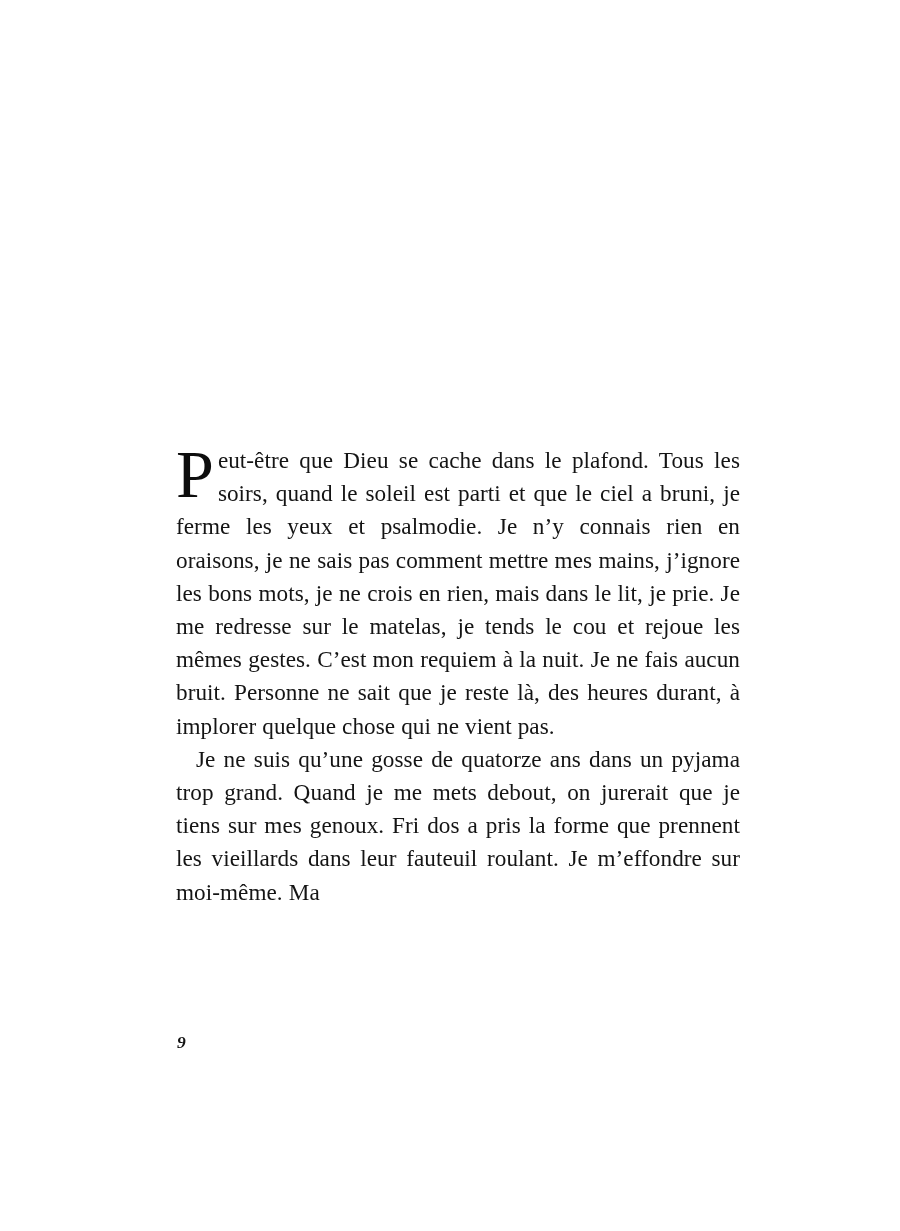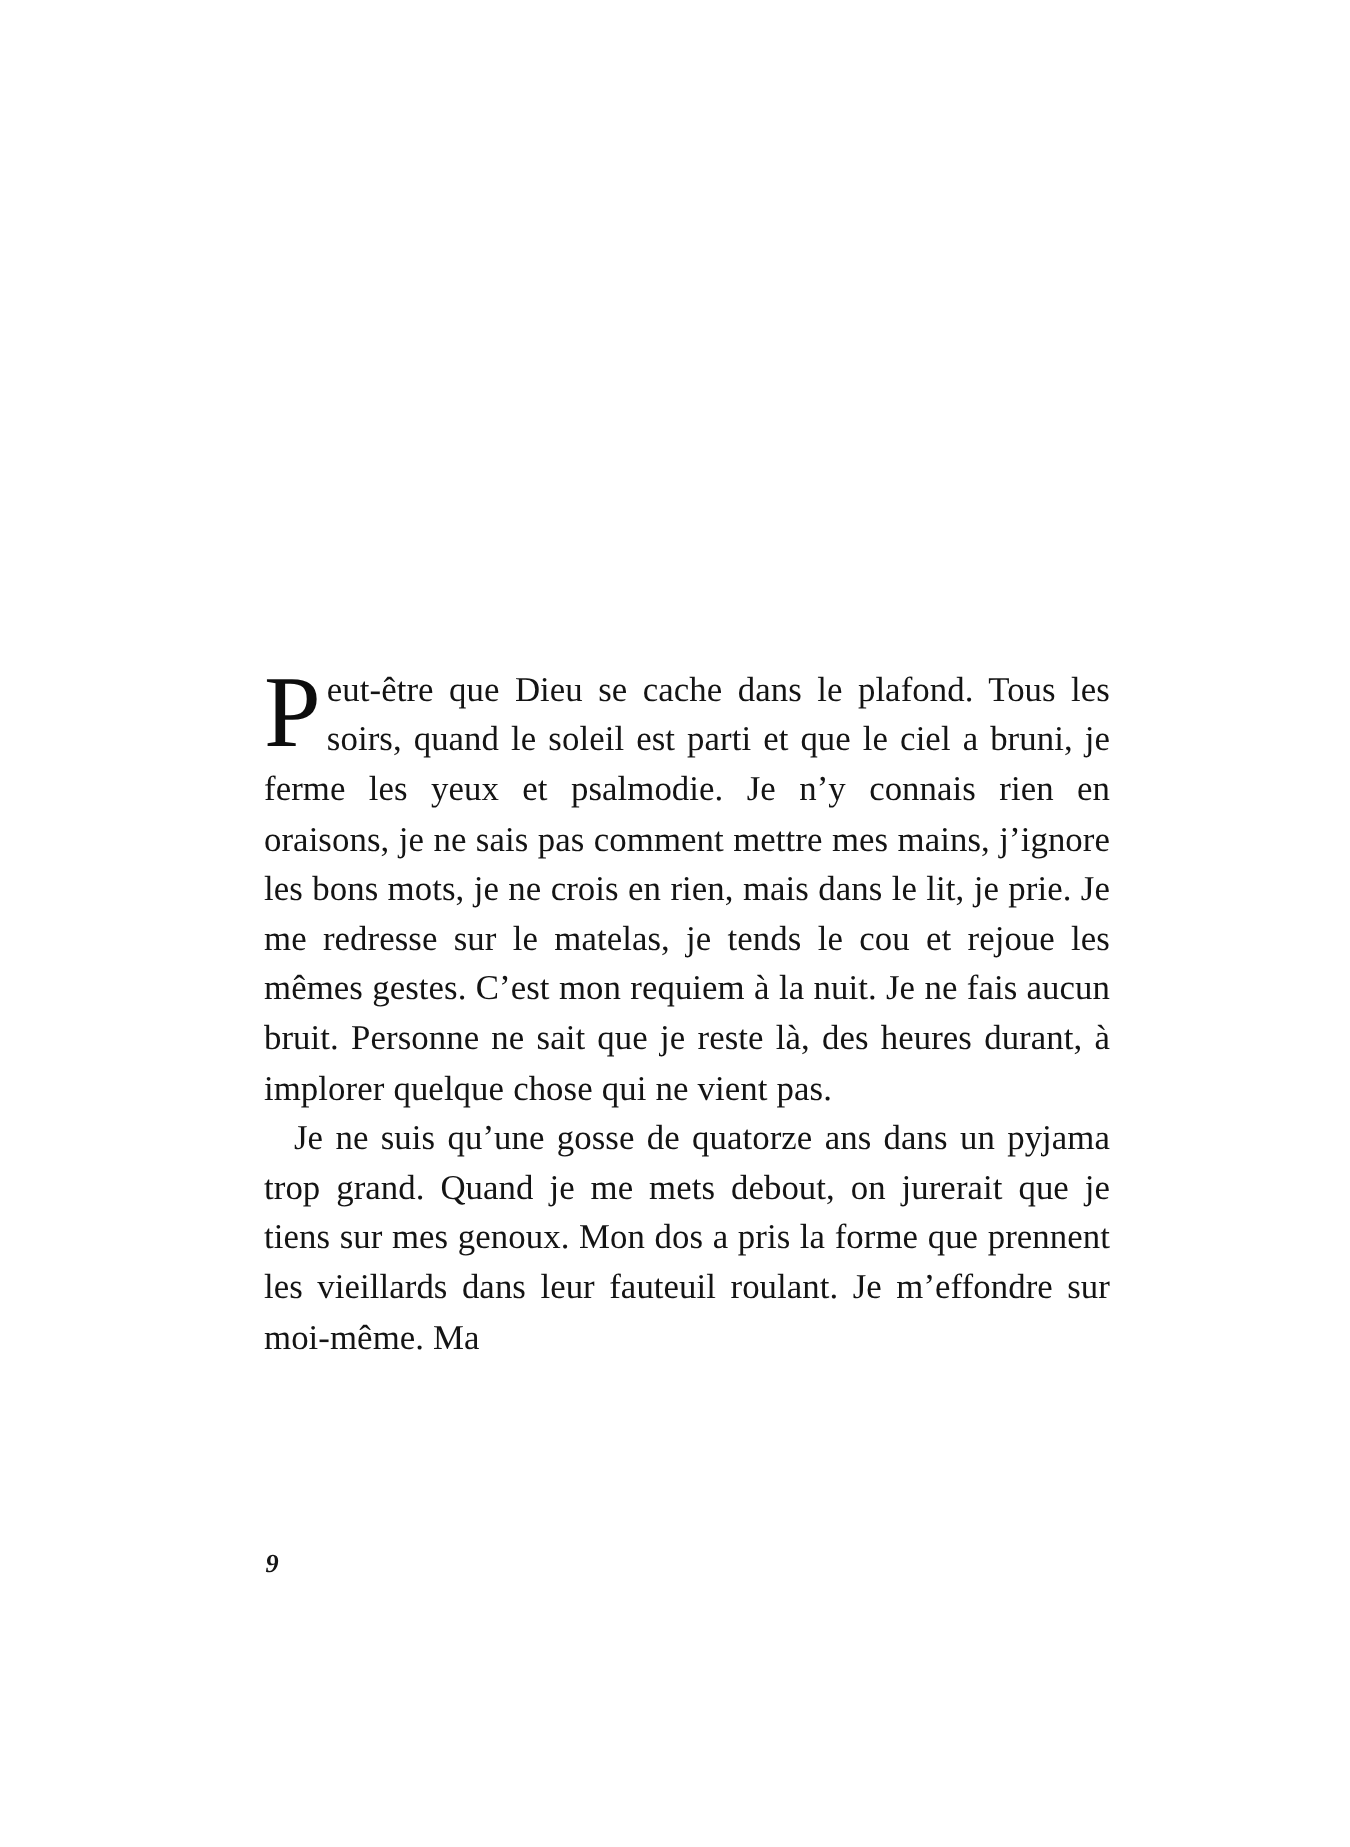--- a/index.html
+++ b/index.html
@@ -74,19 +74,19 @@
 </style>
 </head>
 <body>
 
 <div class="page">
 
   <div class="text-block">
 
     <p class="body-paragraph opening"><span class="drop-cap">P</span><span>eut-être que Dieu se cache dans le plafond. Tous les soirs, quand le soleil est parti et que le ciel a bruni, je ferme les yeux et psalmodie. Je n’y connais rien en oraisons, je ne sais pas comment mettre mes mains, j’ignore les bons mots, je ne crois en rien, mais dans le lit, je prie. Je me redresse sur le matelas, je tends le cou et rejoue les mêmes gestes. C’est mon requiem à la nuit. Je ne fais aucun bruit. Personne ne sait que je reste là, des heures durant, à implorer quelque chose qui ne vient pas.</span></p>
 
-    <p class="body-paragraph indented"><span>Je ne suis qu’une gosse de quatorze ans dans un pyjama trop grand. Quand je me mets debout, on jurerait que je tiens sur mes genoux. Mon dos a pris la forme que prennent les vieillards dans leur fauteuil roulant. Je m’effondre sur moi-même. Ma</span></p>
+    <p class="body-paragraph indented"><span>Je ne suis qu’une gosse de quatorze ans dans un pyjama trop grand. Quand je me mets debout, on jurerait que je tiens sur mes genoux. Fri dos a pris la forme que prennent les vieillards dans leur fauteuil roulant. Je m’effondre sur moi-même. Ma</span></p>
 
   </div>
 
   <div class="folio">9</div>
 
 </div>
 
 </body></html>

